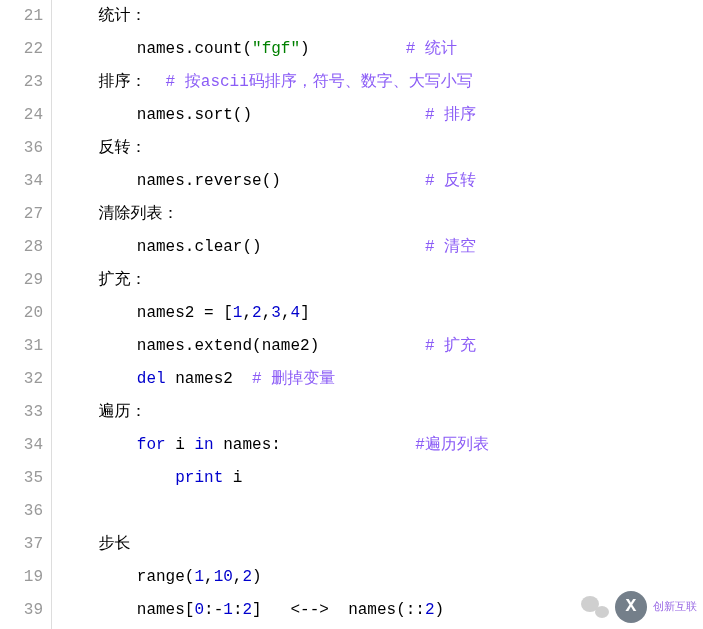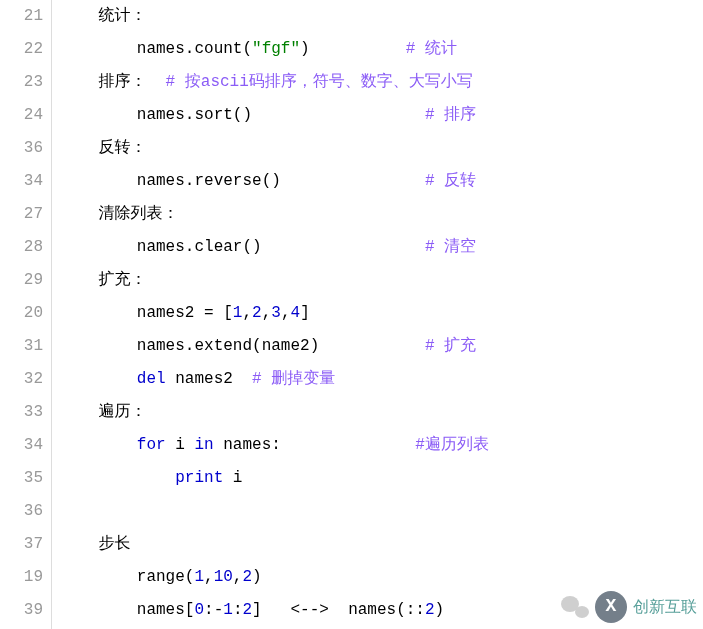--- a/index.html
+++ b/index.html
@@ -67,22 +67,22 @@
     border-radius: 50%;
     background: #3a4a5a;
     color: #ffffff;
     font-size: 18px;
     font-weight: bold;
     display: flex;
     align-items: center;
     justify-content: center;
   }
   .watermark .brand {
-    font-size: 16px;
-    color: #0f766e;
+    font-size: 11px;
+    color: #6d28d9;
     letter-spacing: 0;
     font-family: sans-serif;
   }
 </style>
 </head>
 <body>
 
 <div class="gutter" id="gutter">
     <div class="line">21</div>
     <div class="line">22</div>

